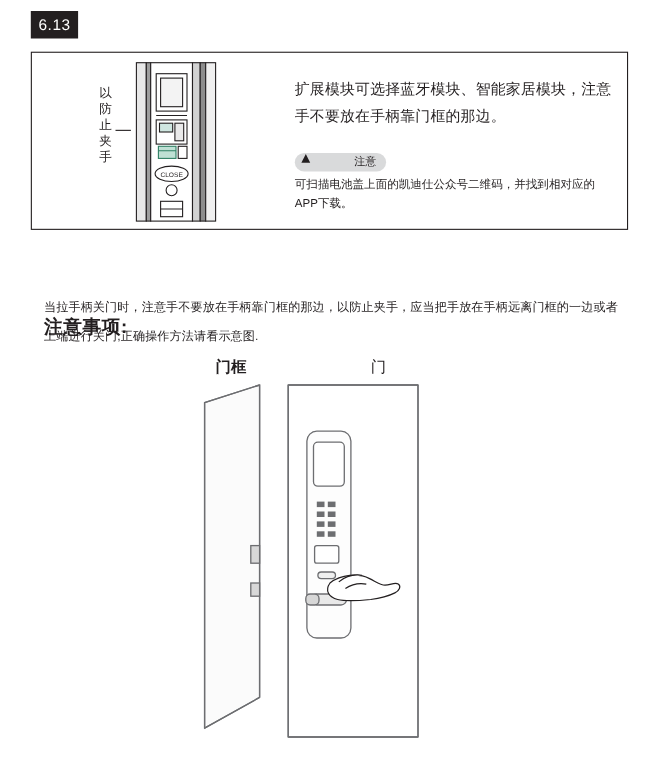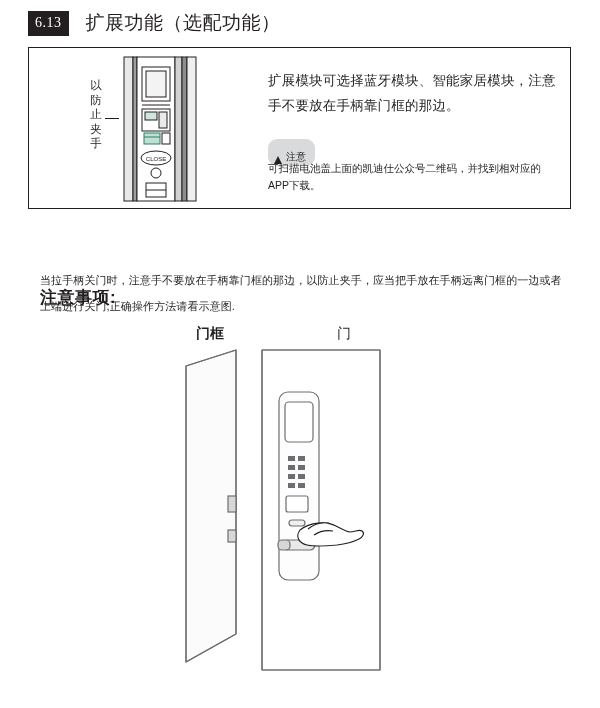--- a/index.html
+++ b/index.html
@@ -15,22 +15,20 @@
     position: relative;
     overflow: hidden;
   }
 
   
   .section-head {
     position: absolute;
     left: 28px;
     top: 10px;
     display: flex;
-    align-items: center;
-    font-family: Liberation Serif, serif;
   }
   .section-num {
     background: #231f20;
     color: #ffffff;
     font-size: 14px;
     line-height: 1;
     padding: 5px 7px 6px 7px;
     letter-spacing: 0.5px;
   }
   .section-title {
@@ -89,26 +87,27 @@
     font-size: 13.5px;
     line-height: 25px;
     letter-spacing: 0.2px;
   }
 
   .note-badge {
     position: absolute;
     left: 268px;
     top: 139px;
     display: flex;
-    align-items: flex-end;
+    align-items: flex-start;
     background: #d9dadb;
     border-radius: 9px;
-    padding: 11px 9px 2px 6px;
+    padding: 1px 9px 2px 6px;
     font-size: 10px;
     color: #231f20;
+    gap: 36px;
   }
   .note-badge .tri {
     width: 0;
     height: 0;
     border-left: 4.5px solid transparent;
     border-right: 4.5px solid transparent;
     border-bottom: 8px solid #231f20;
     margin-right: 4px;
     position: relative;
   }
@@ -165,21 +164,20 @@
     height: 340px;
   }
 
   svg { display: block; }
 </style>
 </head>
 <body>
 
 <div class="section-head">
   <span class="section-num">6.13</span>
-  <span class="section-title">扩展功能（选配功能）</span>
 </div>
 
 <div class="panel"></div>
 
 <div class="port-label">以防止夹手</div>
 <div class="port-leader"></div>
 
 <div class="lockfig">
   <svg width="96" height="148" viewBox="0 0 96 148" fill="none" stroke="#231f20" stroke-width="1">
 

